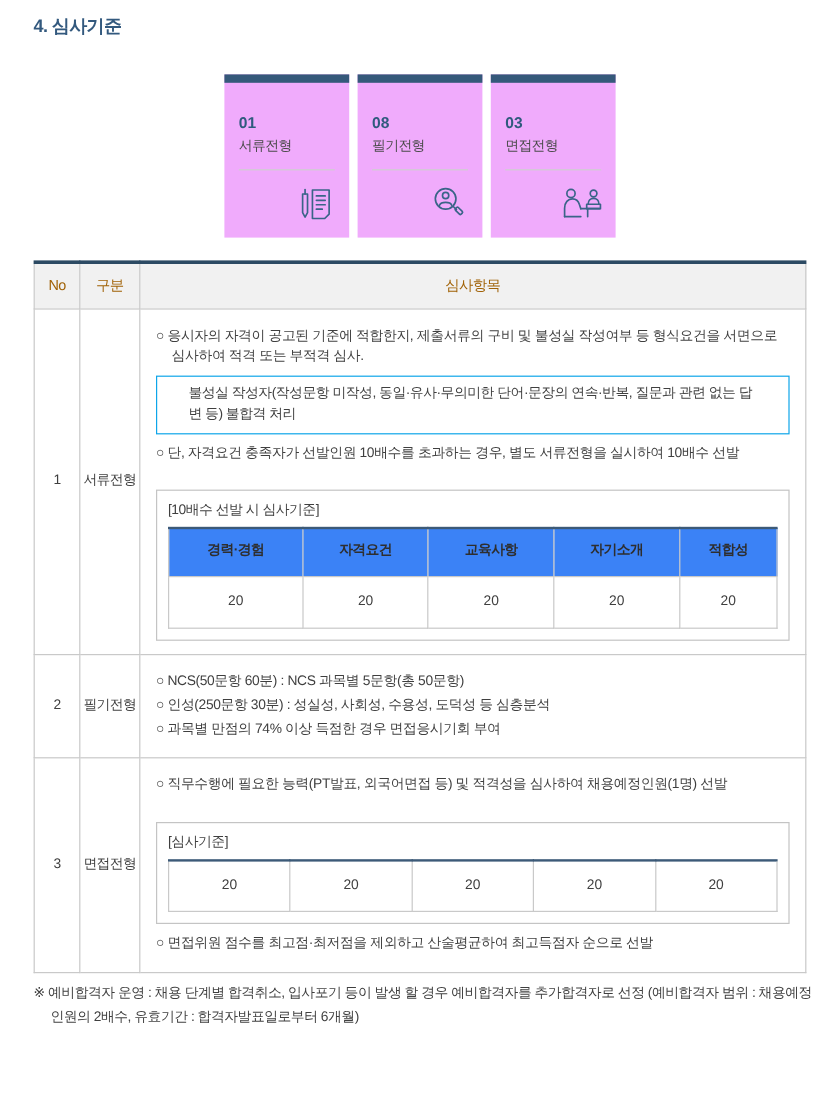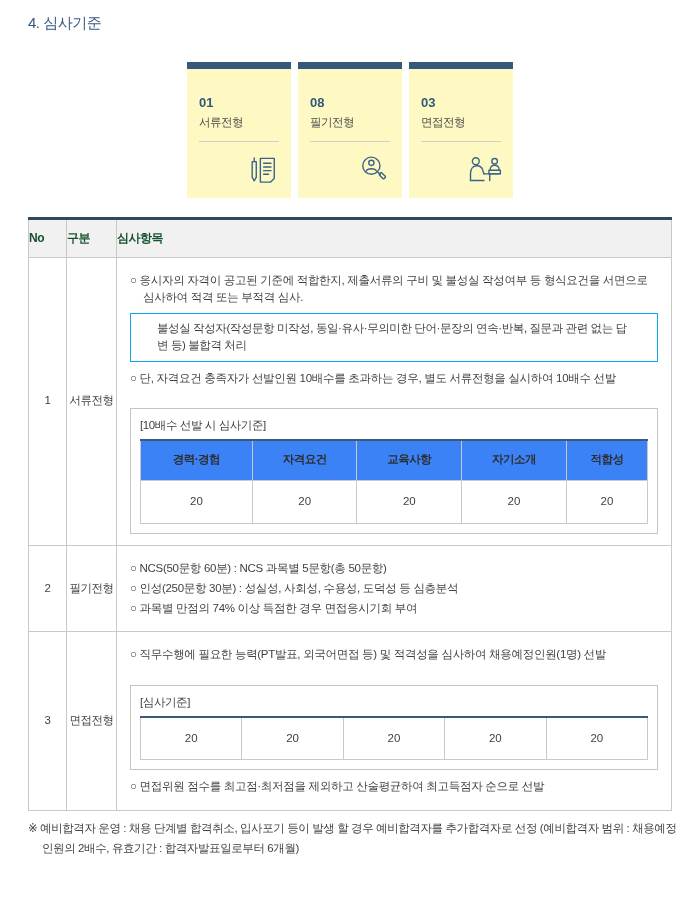--- a/index.html
+++ b/index.html
@@ -5,37 +5,37 @@
   * { margin:0; padding:0; box-sizing:border-box; }
   html,body { width:700px; background:#ffffff; }
   body {
     font-family:"Liberation Sans","DejaVu Sans",sans-serif;
     color:#3f3f3f; font-size:11.5px; line-height:1.5;
     width:700px; height:918px; overflow:hidden;
   }
   .page { padding:12px 28px 0 28px; }
 
   
-  .sec-title { color:#33597e; font-size:15px; font-weight:normal; letter-spacing:-0.5px; }
+  .sec-title { color:#33597e; font-size:15px; font-weight:bold; letter-spacing:-0.5px; }
 
   
   .cards { width:326px; margin:27px auto 0 auto; display:flex; gap:7px; }
-  .card { width:104px; background:#fef9c3; height:136px; position:relative; }
+  .card { width:104px; background:#f0abfc; height:136px; position:relative; }
   .card-bar { height:7px; background:#35597a; }
   .card-body { padding:24px 12px 0 12px; }
   .card-num { color:#2f5a7d; font-weight:bold; font-size:13px; }
   .card-label { color:#4a4a4a; font-size:11.5px; margin-top:2px; letter-spacing:-0.5px; }
   .card-div { border-bottom:1px solid #cfcfcf; margin-top:10px; }
   .card-icon { position:absolute; right:11px; bottom:11px; width:36px; height:36px; }
   .card-icon svg { width:36px; height:36px; stroke:#3a6488; fill:none; stroke-width:1.7; stroke-linecap:round; stroke-linejoin:round; }
 
   
   .main-table { width:644px; margin-top:19px; border-collapse:collapse; border:1px solid #c9c9c9; border-top:3px solid #2c4a63; }
   .main-table th, .main-table td { border:1px solid #c9c9c9; }
-  .main-table thead th { background:#f1f1f1; font-size:12px; font-weight:bold; color:#14532d; height:39px; text-align:left; letter-spacing:-0.5px; }
+  .main-table thead th { background:#f1f1f1; font-size:12px; font-weight:normal; color:#a16207; height:39px; text-align:center; letter-spacing:-0.5px; }
   .col-no { width:38px; }
   .col-cat { width:50px; }
   td.cell-no, td.cell-cat { text-align:center; font-size:11.5px; color:#3f3f3f; letter-spacing:-0.5px; }
   td.cell-items { padding:11px 13px; vertical-align:middle; }
 
   .bullet { padding-left:13px; text-indent:-13px; margin:3px 0; letter-spacing:-0.3px; }
   .boxed-note { border:1px solid #0ea5e9; padding:6px 26px; margin:7px 0 8px 0; letter-spacing:-0.4px; }
 
   .criteria-box { border:1px solid #c4c4c4; margin-top:21px; padding:8px 9px 9px 9px; }
   .criteria-label { letter-spacing:-0.4px; margin-bottom:5px; }

